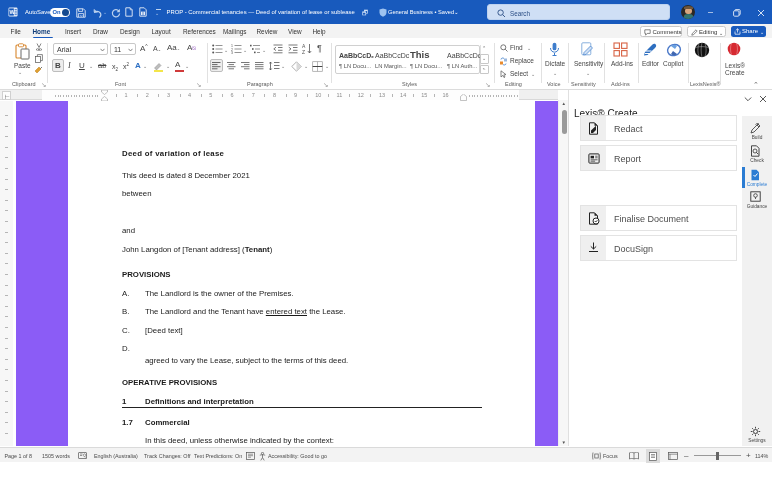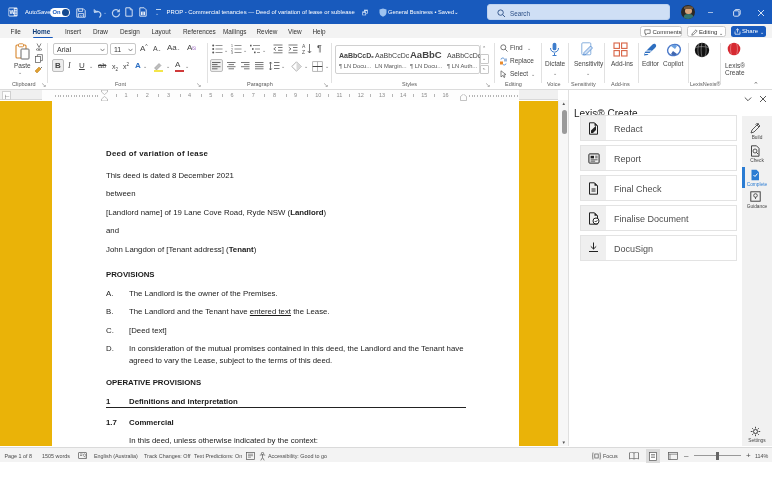--- a/index.html
+++ b/index.html
@@ -15,21 +15,21 @@
 .gdiv{position:absolute;top:5px;width:1px;height:40px;background:#e1e1e1}
 .combo{position:absolute;border:1px solid #c8c8c8;background:#fff;border-radius:2px;font-size:7px;color:#333}
 .ric{position:absolute;font-size:8px;color:#444;white-space:nowrap;line-height:1}
 .rlb{position:absolute;font-size:6.5px;color:#444;white-space:nowrap;line-height:1}
 
 #ruler{left:0;top:90px;width:558px;height:10px;background:#f0f0f0;border-bottom:1px solid #d9d9d9}
 #ruler .bar{position:absolute;left:42px;top:0;width:477px;height:10px;background:#fdfdfd}
 .rnum{position:absolute;top:2px;font-size:5.5px;color:#8a8a8a}
 .rtick{position:absolute;top:4px;width:1px;height:3px;background:#b5b5b5}
 
-#canvas{left:0;top:101px;width:558px;height:345px;background:#eab308}
+#canvas{left:16px;top:101px;width:558px;height:345px;background:#8b5cf6}
 #page{position:absolute;left:52px;top:0;width:467px;height:345px;background:#fff}
 #vruler{left:0;top:101px;width:13px;height:345px;background:#f7f7f7}
 .doc{position:absolute;font-size:7.8px;color:#1a1a1a;white-space:nowrap}
 .docb{font-weight:bold}
 
 #dscroll{left:558px;top:100px;width:10px;height:346px;background:#f7f7f7;border-left:1px solid #eee}
 #dthumb{position:absolute;left:3px;top:10px;width:5px;height:24px;background:#9a9a9a;border-radius:2.5px}
 
 #panel{left:568px;top:90px;width:174px;height:356px;background:#fff;border-left:1px solid #e0e0e0}
 .lxbtn{position:absolute;left:11px;width:157px;height:26px;border:1px solid #e3e3e3;background:#fff}
@@ -287,21 +287,21 @@
   <span class="ric" style="left:325px;top:26px;font-size:5px;color:#666">⌄</span>
   <span class="glabel" style="left:247px;top:43px">Paragraph</span>
   <span class="glabel" style="left:323px;top:42.5px;font-size:6.5px;color:#888">↘</span>
   <div class="gdiv" style="left:331px"></div>
 
   <div class="a" style="left:335px;top:7px;width:145px;height:29px;border:1px solid #d0d0d0;border-radius:2px;background:#fff"></div>
   <span class="ric docb" style="left:339px;top:14px;font-size:7px">AaBbCcDₑ</span>
   <span class="ric" style="left:339px;top:25.5px;font-size:5.8px;color:#555">¶ LN Docu...</span>
   <span class="ric" style="left:375px;top:14px;font-size:7px">AaBbCcDc</span>
   <span class="ric" style="left:375px;top:25.5px;font-size:5.8px;color:#555">LN Margin...</span>
-  <span class="ric docb" style="left:410px;top:11.5px;font-size:9.5px">AaBbC</span>
+  <span class="ric docb" style="left:410px;top:11.5px;font-size:9.5px">This</span>
   <span class="ric" style="left:410px;top:25.5px;font-size:5.8px;color:#555">¶ LN Docu...</span>
   <span class="ric" style="left:447px;top:14px;font-size:7px">AaBbCcDc</span>
   <span class="ric" style="left:447px;top:25.5px;font-size:5.8px;color:#555">¶ LN Auth...</span>
   <div class="a" style="left:480px;top:7px;width:9px;height:29px;border-left:1px solid #e0e0e0"></div>
   <span class="ric" style="left:482px;top:8px;font-size:5px;color:#666">⌃</span>
   <div class="a" style="left:480px;top:16px;width:9px;height:10px;border:1px solid #c8c8c8;border-radius:1px"></div>
   <span class="ric" style="left:482px;top:18px;font-size:5px;color:#666">⌄</span>
   <div class="a" style="left:480px;top:27px;width:9px;height:9px;border:1px solid #c8c8c8;border-radius:1px"></div>
   <span class="ric" style="left:482px;top:28px;font-size:4px;color:#666">⌄̲</span>
   <span class="glabel" style="left:402px;top:43px">Styles</span>
@@ -508,32 +508,30 @@
       <div class="a" style="left:5px;top:332.00000000000006px;width:3px;height:1px;background:#b5b5b5"></div>
     </div>
   </div>
 
 <div class="a" id="canvas">
   <div id="page">
 
     <span class="doc docb" style="left:54px;top:48px;letter-spacing:0.3px">Deed of variation of lease</span>
     <span class="doc" style="left:54px;top:69.5px">This deed is dated 8 December 2021</span>
     <span class="doc" style="left:54px;top:88px">between</span>
-    <span class="doc" style="left:54px;top:106.5px">[Landlord name] of 19 Lane Cove Road, Ryde NSW (<b>Landlord</b>)</span>
     <span class="doc" style="left:54px;top:125px">and</span>
     <span class="doc" style="left:54px;top:143.5px">John Langdon of [Tenant address] (<b>Tenant</b>)</span>
     <span class="doc docb" style="left:54px;top:169px">PROVISIONS</span>
     <span class="doc" style="left:54px;top:187.5px">A.</span>
     <span class="doc" style="left:77px;top:187.5px">The Landlord is the owner of the Premises.</span>
     <span class="doc" style="left:54px;top:206px">B.</span>
     <span class="doc" style="left:77px;top:206px">The Landlord and the Tenant have <u>entered text</u> the Lease.</span>
     <span class="doc" style="left:54px;top:224.5px">C.</span>
     <span class="doc" style="left:77px;top:224.5px">[Deed text]</span>
     <span class="doc" style="left:54px;top:242.5px">D.</span>
-    <span class="doc" style="left:77px;top:242.5px">In consideration of the mutual promises contained in this deed, the Landlord and the Tenant have</span>
     <span class="doc" style="left:77px;top:254.5px">agreed to vary the Lease, subject to the terms of this deed.</span>
     <span class="doc docb" style="left:54px;top:276.5px">OPERATIVE PROVISIONS</span>
     <span class="doc docb" style="left:54px;top:295.5px">1</span>
     <span class="doc docb" style="left:77px;top:295.5px">Definitions and interpretation</span>
     <div class="a" style="left:54px;top:305.5px;width:360px;height:1px;background:#222"></div>
     <span class="doc docb" style="left:54px;top:317px">1.7</span>
     <span class="doc docb" style="left:77px;top:317px">Commercial</span>
     <span class="doc" style="left:77px;top:335px">In this deed, unless otherwise indicated by the context:</span>
   </div>
 </div>
@@ -559,30 +557,20 @@
   </div>
   <div class="lxbtn" style="top:55px">
     <div class="lxico">
         <svg style="margin:6.5px auto 0" width="12" height="11" viewBox="0 0 12 11">
           <rect x="0.9" y="0.9" width="10.2" height="9.2" rx="0.8" fill="none" stroke="#222" stroke-width="1"></rect>
           <rect x="2.6" y="2.8" width="3.4" height="2.6" fill="#222"></rect>
           <path d="M7.2 3.2 h2.4 M7.2 4.8 h2.4 M2.6 6.8 h7 M2.6 8.2 h4.5" stroke="#222" stroke-width="0.7"></path>
         </svg>
       </div>
     <span class="lxtxt">Report</span>
-  </div>
-  <div class="lxbtn" style="top:85px">
-    <div class="lxico">
-        <svg style="margin:6px auto 0" width="11" height="13" viewBox="0 0 11 13">
-          <path d="M1.5 0.8 h5 l3 3 v8.4 h-8 z" fill="none" stroke="#222" stroke-width="1"></path>
-          <path d="M6.5 0.8 v3 h3 z" fill="#222"></path>
-          <path d="M3.5 7 h4 M3.5 9 h4" stroke="#222" stroke-width="1"></path>
-        </svg>
-      </div>
-    <span class="lxtxt">Final Check</span>
   </div>
   <div class="lxbtn" style="top:145px">
     <div class="lxico">
         <svg style="margin:6px auto 0" width="11" height="12" viewBox="0 0 11 12">
           <path d="M5.5 0.5 V7 M5.5 7 L2.8 4.4 M5.5 7 L8.2 4.4" fill="none" stroke="#222" stroke-width="1"></path>
           <path d="M1 9.5 h9" stroke="#222" stroke-width="1"></path>
         </svg>
       </div>
     <span class="lxtxt">DocuSign</span>
   </div>

